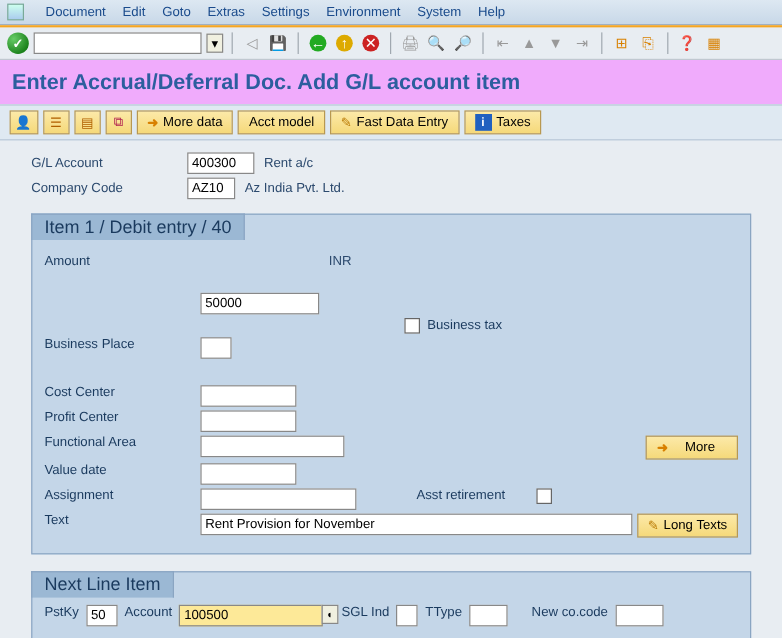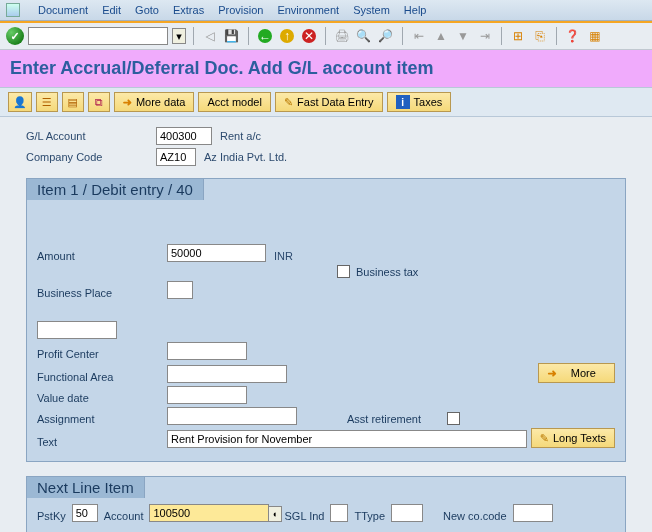--- a/index.html
+++ b/index.html
@@ -19,41 +19,41 @@
   .sap-btn { background: linear-gradient(#fce9a8, #f5d97a); border: 1px solid #b89850; padding: 2px 8px; font-size: 11px; cursor: pointer; display: inline-flex; align-items: center; gap: 4px; height: 20px; }
   .sap-btn.icon-only { padding: 2px 4px; min-width: 22px; justify-content: center; }
   .content { padding: 10px 26px; }
   .form-row { display: flex; align-items: center; margin-bottom: 3px; }
   .form-label { width: 130px; color: #2c4a6e; }
   .txt-input { border: 1px solid #888; background: #fff; padding: 1px 3px; height: 18px; font-size: 11px; }
   .txt-input.highlight { background: #fde998; }
   .desc-text { margin-left: 8px; color: #2c4a6e; }
   .panel { border: 1px solid #8aa5c2; background: #c4d6e8; margin-top: 12px; position: relative; padding: 14px 10px 10px; }
   .panel-tab { position: absolute; top: -1px; left: -1px; background: #9bb8d4; border: 1px solid #8aa5c2; border-bottom: none; padding: 2px 10px; color: #1a3a5e; font-size: 15px; }
-  .panel-row { display: flex; align-items: flex-end; margin-bottom: 3px; margin-top: 3px; }
+  .panel-row { display: flex; align-items: flex-start; margin-bottom: 3px; margin-top: 3px; }
   .panel-label { width: 130px; color: #1a3a5e; }
   .panel-label2 { width: 110px; color: #1a3a5e; margin-left: 50px; }
   .chk { width: 13px; height: 13px; border: 1px solid #666; background: #fff; display: inline-block; }
   .arrow-right { color: #d88000; font-weight: bold; }
   .info-icon { background: #2060c0; color: #fff; width: 14px; height: 14px; display: inline-flex; align-items: center; justify-content: center; font-weight: bold; font-size: 10px; }
   .pencil { color: #b87800; }
   .f4 { width: 14px; height: 16px; border: 1px solid #888; background: #f0f0e0; display: inline-flex; align-items: center; justify-content: center; font-size: 9px; margin-left:-1px; }
   .spacer-v { height: 16px; }
   .menu-corner { width:14px; height:14px; border:1px solid #7a9; background:linear-gradient(#cfe,#ace); margin-right:4px; }
 </style>
 </head>
 <body>
 
 <div class="menubar">
   <span class="menu-corner"></span>
   <span class="menu-item">Document</span>
   <span class="menu-item">Edit</span>
   <span class="menu-item">Goto</span>
   <span class="menu-item">Extras</span>
-  <span class="menu-item">Provision</span>
+  <span class="menu-item">Settings</span>
   <span class="menu-item">Environment</span>
   <span class="menu-item">System</span>
   <span class="menu-item">Help</span>
 </div>
 <div class="orange-line"></div>
 
 <div class="toolbar-main">
   <span class="green-check">✓</span>
   <input class="cmd-input" style="">
   <span class="dd-icon">▾</span>
@@ -144,20 +144,21 @@
     <div class="panel-row" style="margin-left:300px">
       <span class="chk"></span>
       <span style="margin-left:6px;color:#1a3a5e">Business tax</span>
     </div>
     <div class="panel-row">
       <span class="panel-label">Business Place</span>
       <input class="txt-input" style="width: 26px;">
     </div>
     <div class="spacer-v"></div>
     <div class="panel-row">
+      <span class="panel-label">Cost Center</span>
       <input class="txt-input" style="width: 80px;">
     </div>
     <div class="panel-row">
       <span class="panel-label">Profit Center</span>
       <input class="txt-input" style="width: 80px;">
     </div>
     <div class="panel-row">
       <span class="panel-label">Functional Area</span>
       <input class="txt-input" style="width: 120px;">
       <div style="flex:1"></div>

